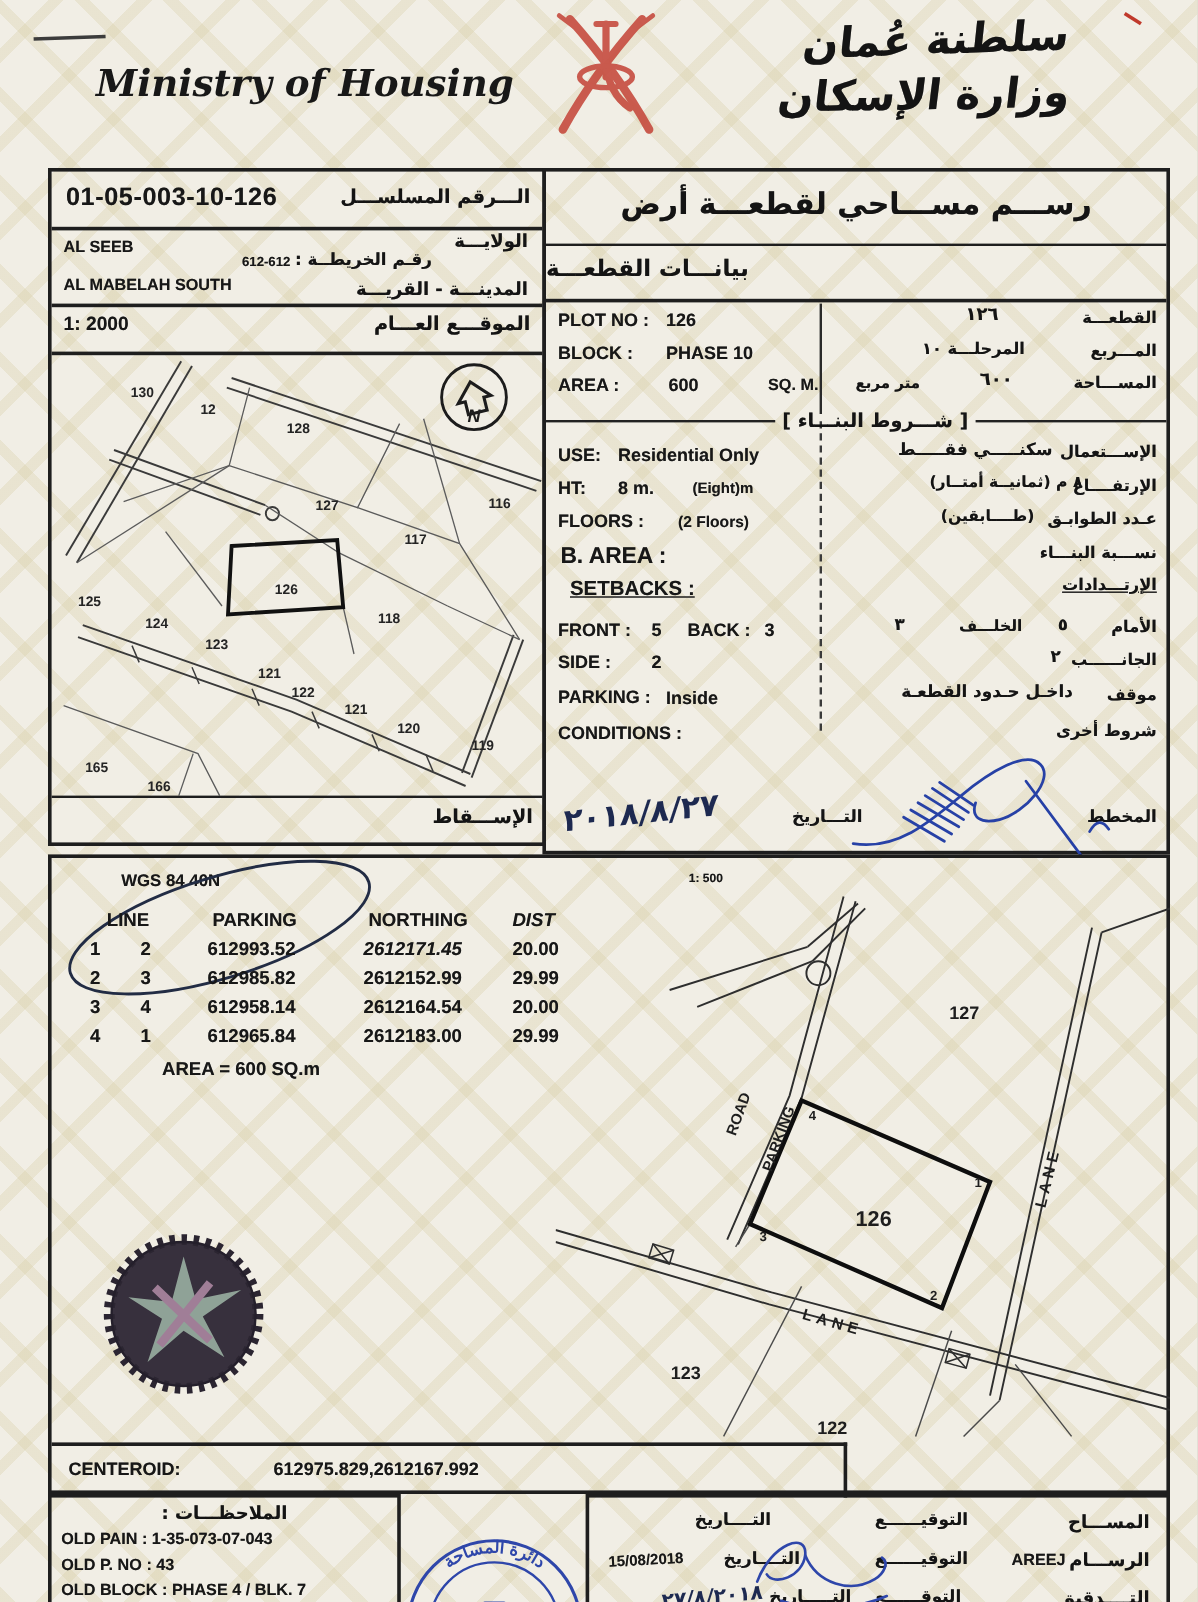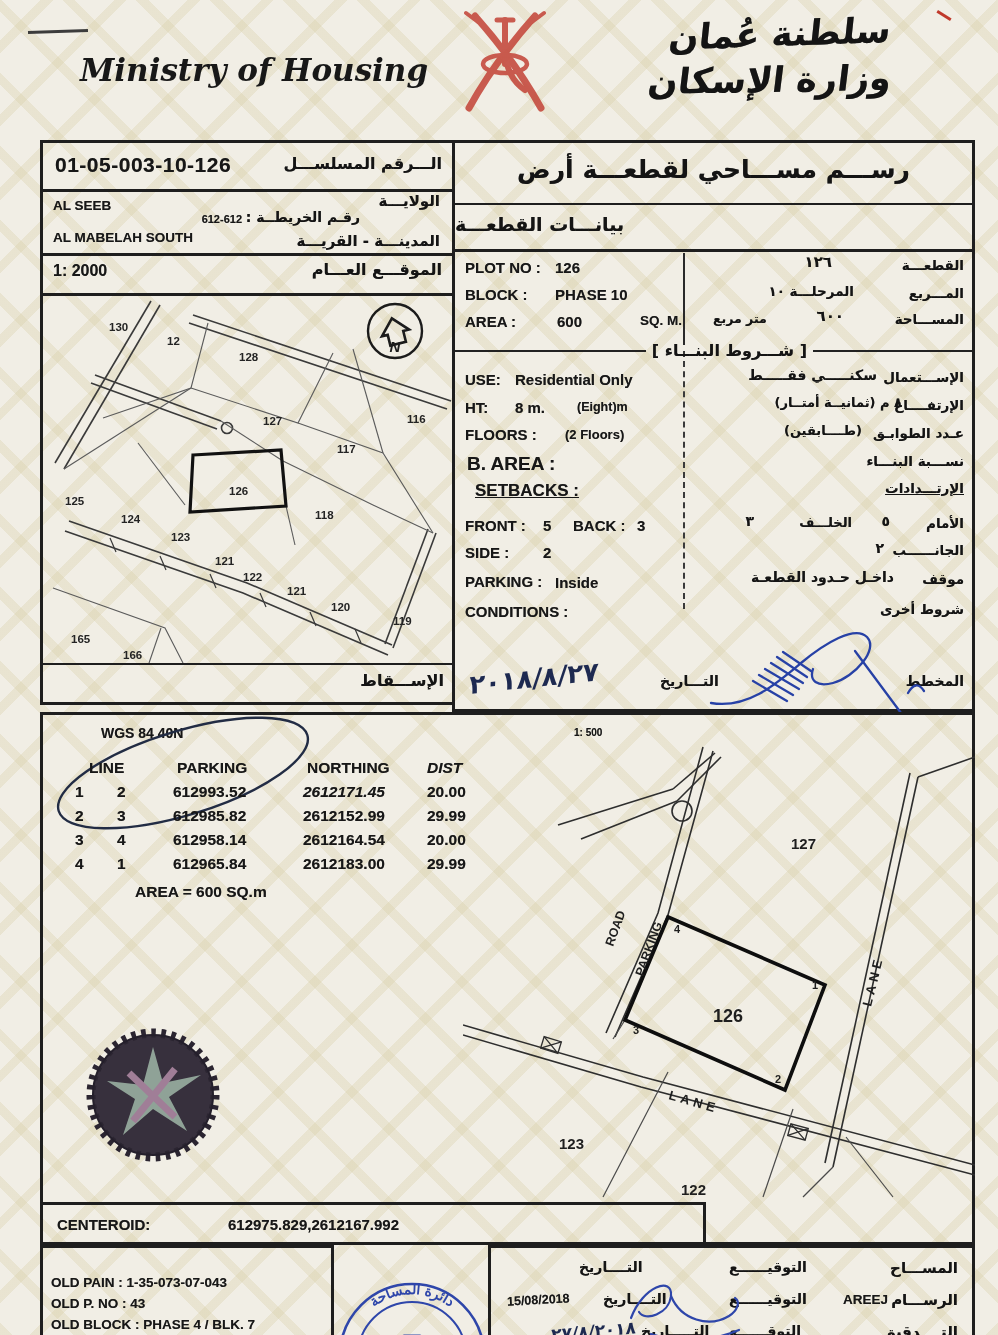--- a/index.html
+++ b/index.html
@@ -345,20 +345,21 @@
       </g>
     </svg>
 
     <div class="abs" style="left:0;top:487px;width:660px;height:43px;border:3px solid #1e1e1e;border-left:none;border-bottom:none;">
       <span class="abs en" style="left:14px;top:11px;font-size:15px;">CENTEROID:</span>
       <span class="abs en" style="left:185px;top:11px;font-size:15px;">612975.829,2612167.992</span>
     </div>
   </div>
 
   <div class="abs b3" style="left:40px;top:1245px;width:294px;height:95px;">
+    <div class="ar" style="text-align:center;font-size:15px;padding-top:4px;">الملاحظـــات :</div>
     <span class="abs en" style="left:8px;top:27px;font-size:13.5px;">OLD PAIN : 1-35-073-07-043</span>
     <span class="abs en" style="left:8px;top:48px;font-size:13.5px;">OLD P. NO : 43</span>
     <span class="abs en" style="left:8px;top:69px;font-size:13.5px;">OLD BLOCK : PHASE 4 / BLK. 7</span>
   </div>
 
   <svg class="abs" style="left:334px;top:1256px;" width="156" height="160" viewBox="0 0 156 160">
     <defs>
         <path id="arcTop" d="M16,100 A62,62 0 0 1 140,100"></path>
       </defs>
     <circle cx="78" cy="100" r="72" fill="none" stroke="#2e46aa" stroke-width="2.6"></circle>

